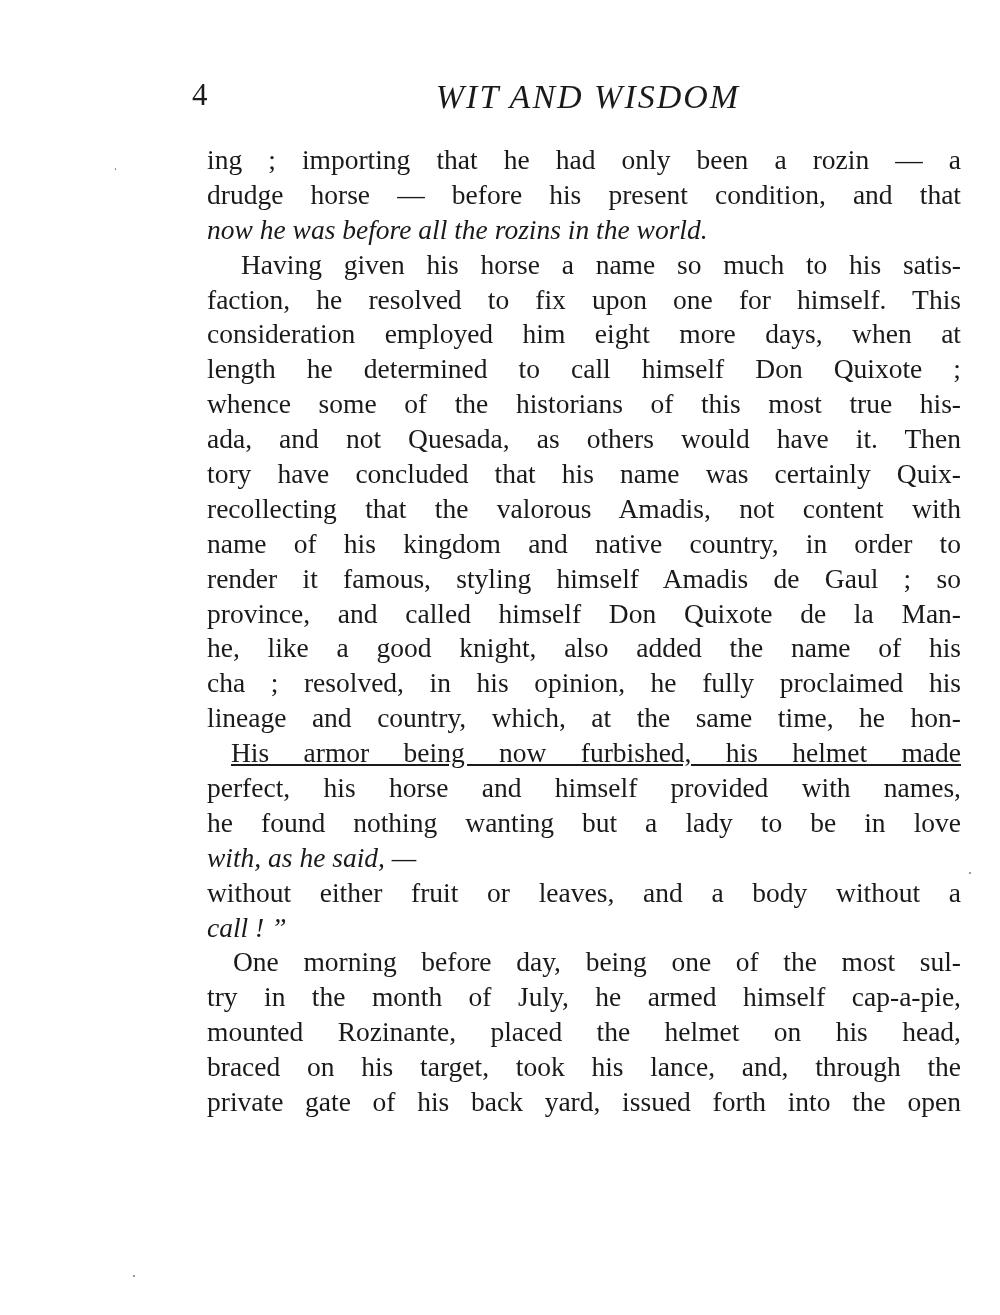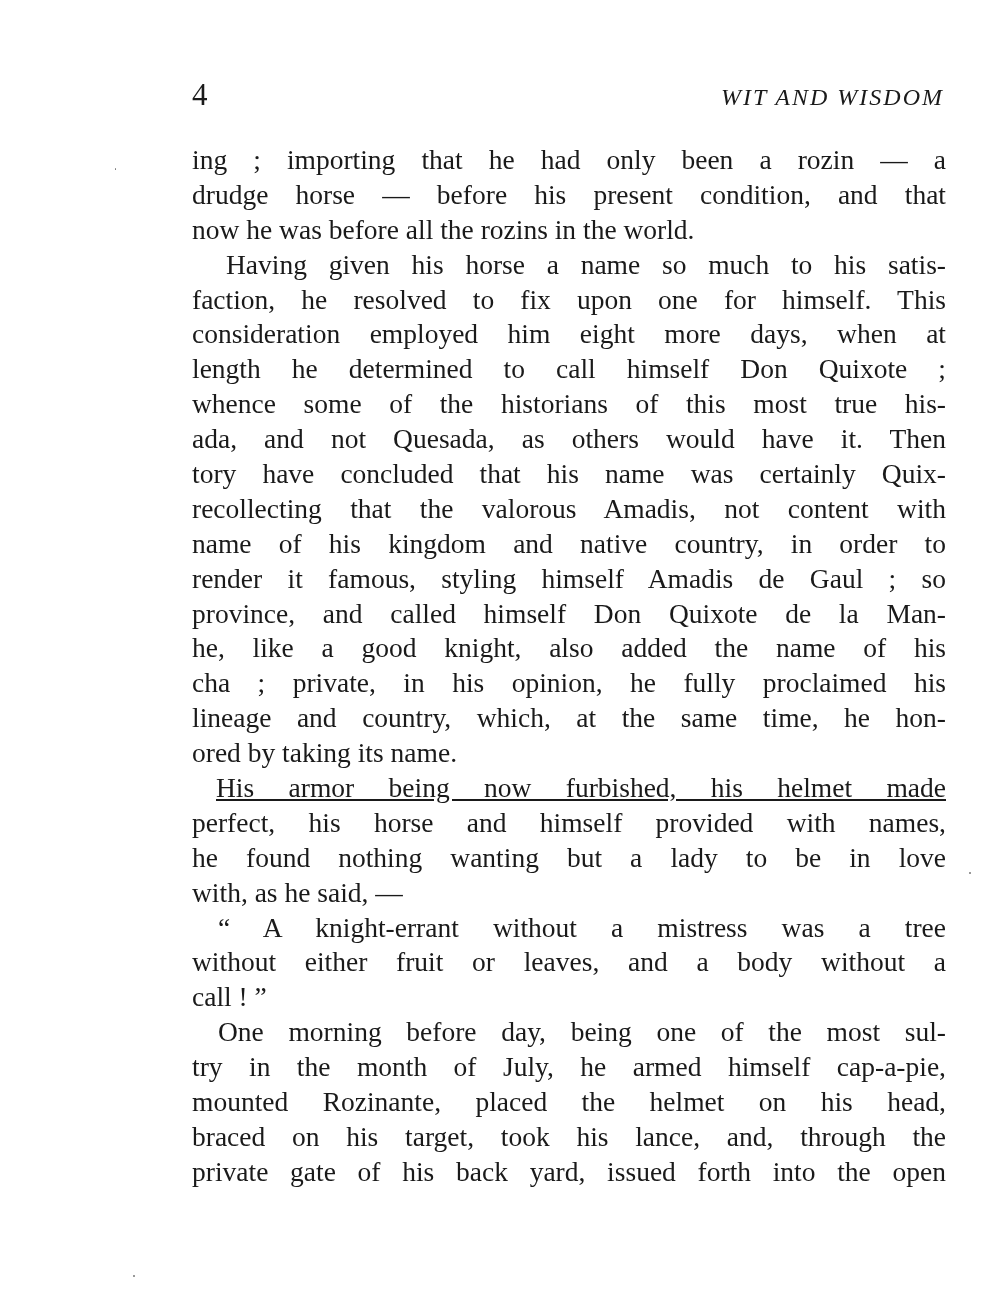--- a/index.html
+++ b/index.html
@@ -27,45 +27,46 @@
       left: 0;
       top: 0;
       font-size: 31px;
       line-height: 34px;
     }
     .running-head {
       position: absolute;
       left: 0;
       right: 0;
       top: 2px;
-      text-align: right;
+      text-align: center;
       font-style: italic;
-      font-size: 24px;
+      font-size: 34px;
       letter-spacing: 2px;
       line-height: 34px;
       padding-left: 40px;
     }
     .text-block {
       position: absolute;
       top: 143px;
-      left: 192px;
+      left: 207px;
       width: 754px;
     }
     .line {
       display: block;
       height: 34.9px;
       line-height: 34.9px;
       font-size: 27.5px;
       text-align: justify;
       text-align-last: justify;
       white-space: nowrap;
       overflow: visible;
     }
     .line.last {
       text-align-last: left;
+      font-style: italic;
     }
     .line.indent {
       padding-left: 34px;
     }
     .line.indent-small {
       padding-left: 24px;
       text-decoration: underline;
     }
     .line.indent-med {
       padding-left: 26px;
@@ -100,34 +101,32 @@
     <span class="line">consideration employed him eight more days, when at</span>
     <span class="line">length he determined to call himself Don Quixote ;</span>
     <span class="line">whence some of the historians of this most true his-</span>
     <span class="line">ada, and not Quesada, as others would have it. Then</span>
     <span class="line">tory have concluded that his name was certainly Quix-</span>
     <span class="line">recollecting that the valorous Amadis, not content with</span>
     <span class="line">name of his kingdom and native country, in order to</span>
     <span class="line">render it famous, styling himself Amadis de Gaul ; so</span>
     <span class="line">province, and called himself Don Quixote de la Man-</span>
     <span class="line">he, like a good knight, also added the name of his</span>
-    <span class="line">cha ; private, in his opinion, he fully proclaimed his</span>
+    <span class="line">cha ; resolved, in his opinion, he fully proclaimed his</span>
     <span class="line">lineage and country, which, at the same time, he hon-</span>
-    <span class="line last">ored by taking its name.</span>
   </div>
 
   <div>
     <span class="line indent-small">His armor being now furbished, his helmet made</span>
     <span class="line">perfect, his horse and himself provided with names,</span>
     <span class="line">he found nothing wanting but a lady to be in love</span>
     <span class="line last">with, as he said, —</span>
   </div>
 
   <div>
-    <span class="line indent-med">“ A knight-errant without a mistress was a tree</span>
     <span class="line">without either fruit or leaves, and a body without a</span>
     <span class="line last">call ! ”</span>
   </div>
 
   <div>
     <span class="line indent-med">One morning before day, being one of the most sul-</span>
     <span class="line">try in the month of July, he armed himself cap-a-pie,</span>
     <span class="line">mounted Rozinante, placed the helmet on his head,</span>
     <span class="line">braced on his target, took his lance, and, through the</span>
     <span class="line">private gate of his back yard, issued forth into the open</span>

